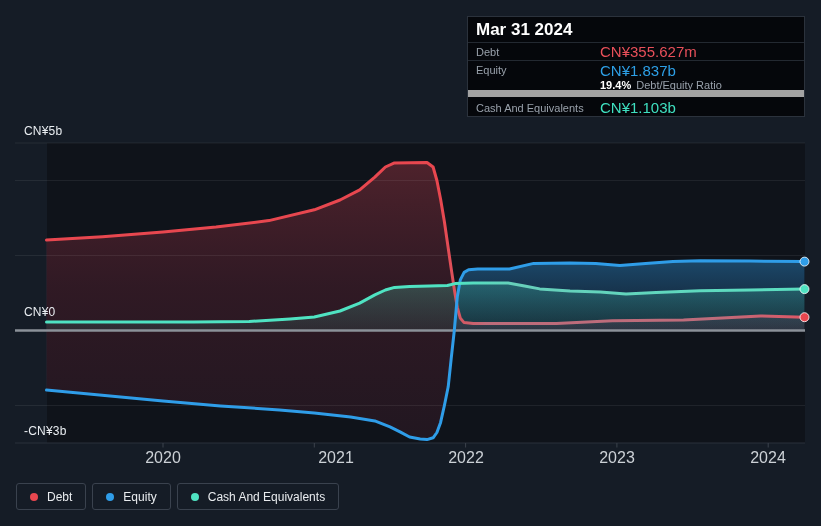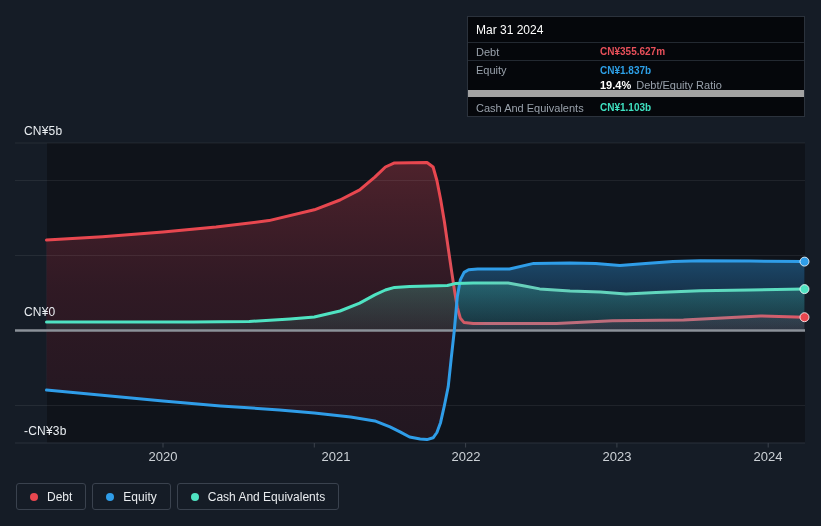--- a/index.html
+++ b/index.html
@@ -8,34 +8,34 @@
     background:#151c26;
     font-family:"Liberation Sans","DejaVu Sans",sans-serif;
     -webkit-font-smoothing:antialiased;
   }
   .chart-wrap{position:absolute;left:0;top:0;width:821px;height:470px;}
   #chart{position:absolute;left:0;top:0;}
   .ylab{position:absolute;left:24px;font-size:12px;color:#e9edf1;letter-spacing:.2px;}
   .ylab-top{top:124px;}
   .ylab-zero{top:305px;}
   .ylab-bot{top:424px;}
-  .xlab{position:absolute;top:449px;font-size:13px;color:#ccd1d6;transform:translateX(-50%);}
+  .xlab{position:absolute;top:449px;font-size:16px;color:#ccd1d6;transform:translateX(-50%);}
   .xlab-0{left:163px;}.xlab-1{left:314px;margin-left:22px;}.xlab-2{left:466px;}.xlab-3{left:617px;}.xlab-4{left:768px;}
 
   
   .tooltip{
     position:absolute;left:467px;top:16px;width:338px;height:101px;
     background:#05070b;border:1px solid #2b323c;box-sizing:border-box;
     z-index:5;
   }
   .tt-title{height:25px;line-height:26px;padding:0 8px;border-bottom:1px solid #232931;
-    color:#ffffff;font-weight:400;font-size:12px;}
+    color:#ffffff;font-weight:700;font-size:17px;}
   .tt-row{display:flex;align-items:center;height:18px;font-size:11px;padding:0 8px;box-sizing:border-box;}
   .tt-label{width:124px;flex:none;color:#99a1ab;}
-  .tt-value{font-weight:700;font-size:10px;}
+  .tt-value{font-weight:400;font-size:15px;}
   .row-debt{border-bottom:1px solid #232931;}
   .row-ratio{border-bottom:7px solid #a3a3a3;}
   .row-cash{height:21px;}
   .v-debt{color:#e8505a;}
   .v-equity{color:#2d9fe6;}
   .v-cash{color:#3fe0c0;}
   .ratio-val{color:#ffffff;font-weight:700;margin-right:5px;}
   .ratio-txt{color:#99a1ab;}
 
   

